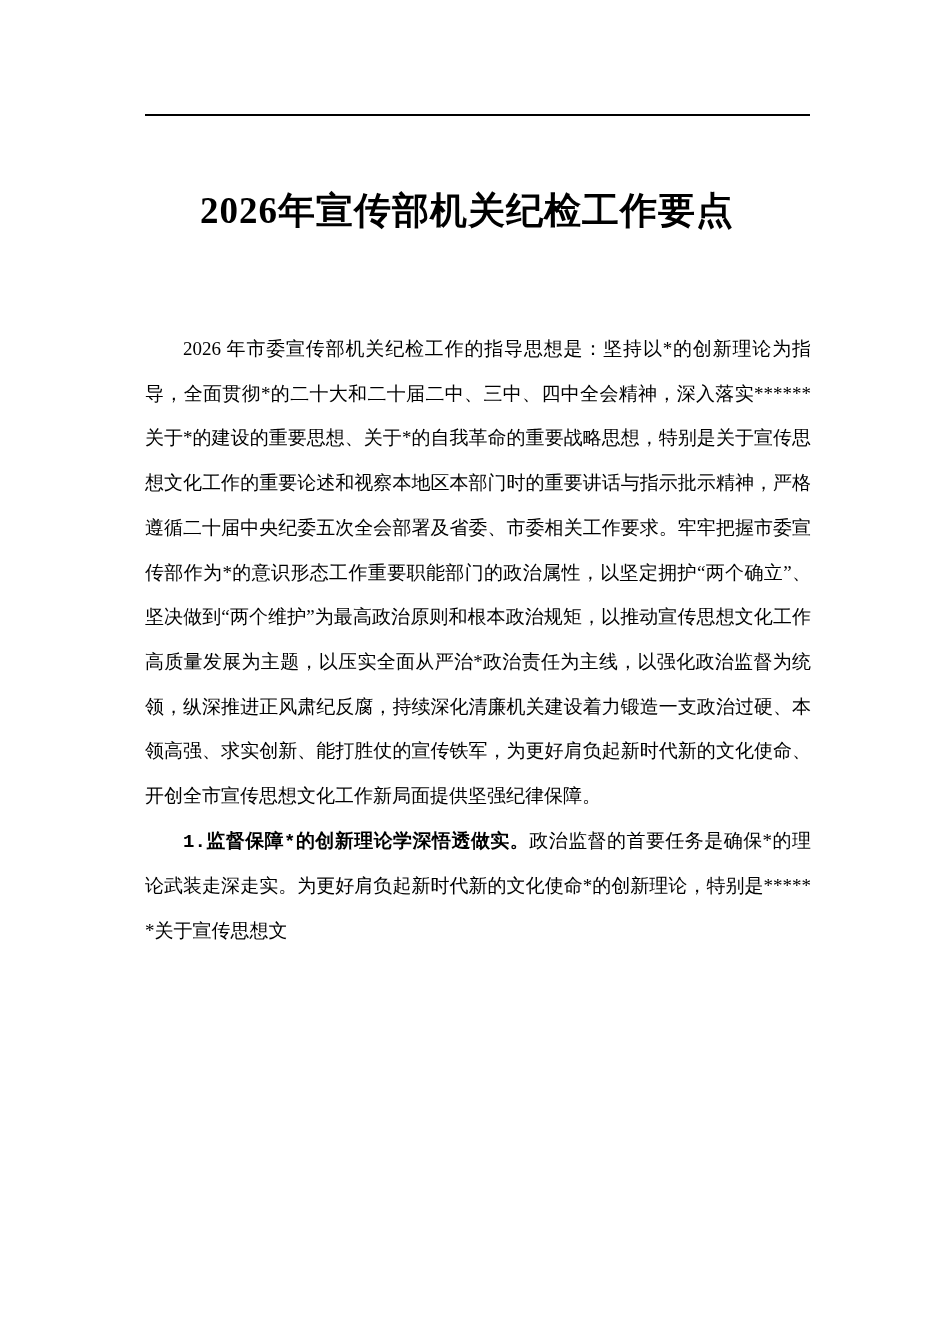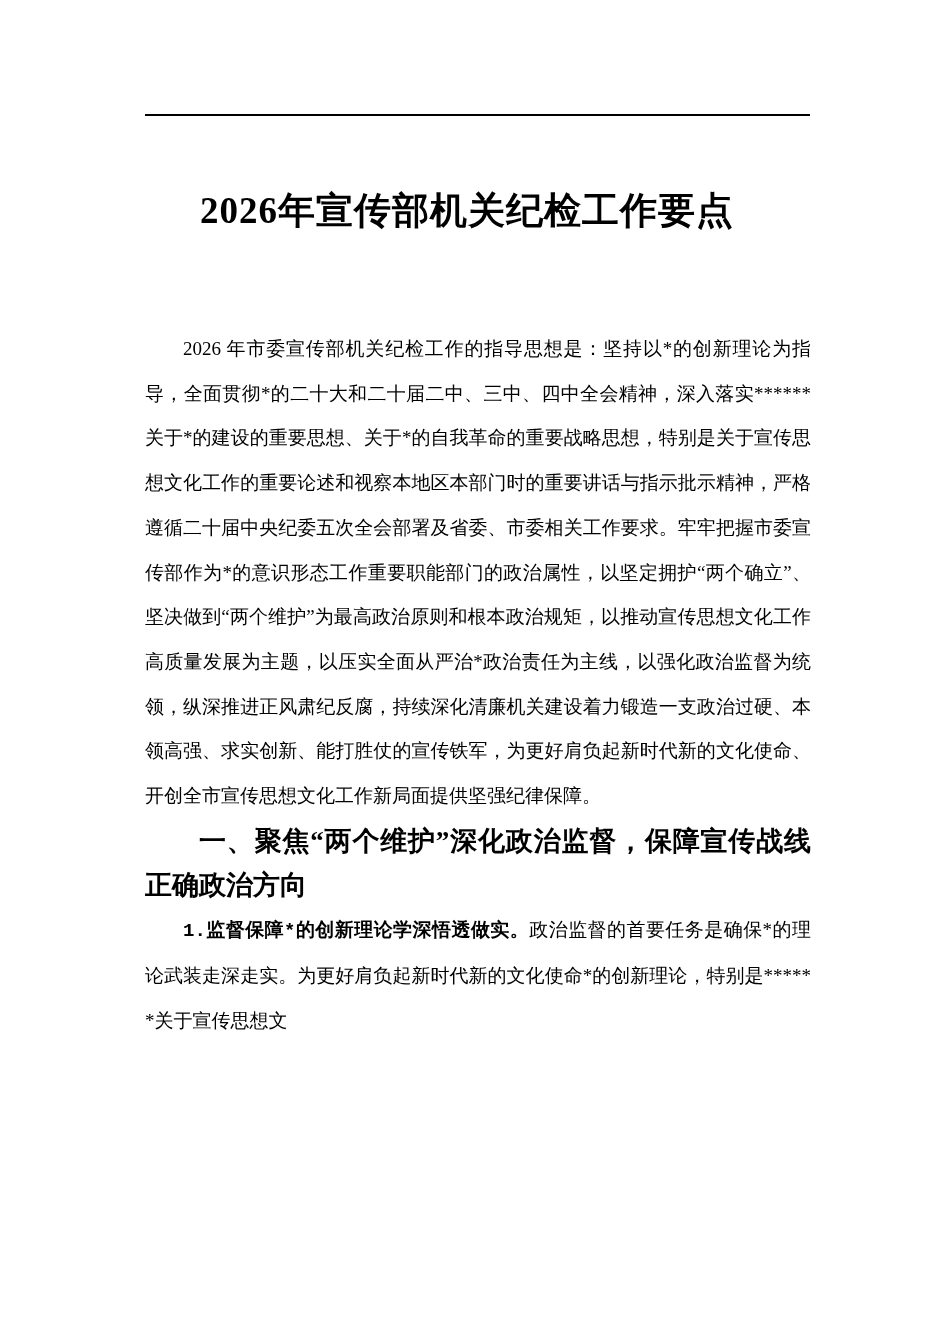--- a/index.html
+++ b/index.html
@@ -69,19 +69,18 @@
 <div class="page">
 
   <div class="header-rule"></div>
 
   <h1 class="doc-title">2026年宣传部机关纪检工作要点</h1>
 
   <div class="content">
 
     <p class="body-para">2026 年市委宣传部机关纪检工作的指导思想是：坚持以*的创新理论为指导，全面贯彻*的二十大和二十届二中、三中、四中全会精神，深入落实******关于*的建设的重要思想、关于*的自我革命的重要战略思想，特别是关于宣传思想文化工作的重要论述和视察本地区本部门时的重要讲话与指示批示精神，严格遵循二十届中央纪委五次全会部署及省委、市委相关工作要求。牢牢把握市委宣传部作为*的意识形态工作重要职能部门的政治属性，以坚定拥护“两个确立”、坚决做到“两个维护”为最高政治原则和根本政治规矩，以推动宣传思想文化工作高质量发展为主题，以压实全面从严治*政治责任为主线，以强化政治监督为统领，纵深推进正风肃纪反腐，持续深化清廉机关建设着力锻造一支政治过硬、本领高强、求实创新、能打胜仗的宣传铁军，为更好肩负起新时代新的文化使命、开创全市宣传思想文化工作新局面提供坚强纪律保障。</p>
 
-    <h2 class="section-heading">一、聚焦“两个维护”深化政治监督，保障宣传战线正确政治方向</h2>
 
     <p class="body-para"><span class="lead-bold">1.监督保障*的创新理论学深悟透做实。</span><span>政治监督的首要任务是确保*的理论武装走深走实。为更好肩负起新时代新的文化使命*的创新理论，特别是******关于宣传思想文</span></p>
 
   </div>
 
 </div>
 
 </body></html>

